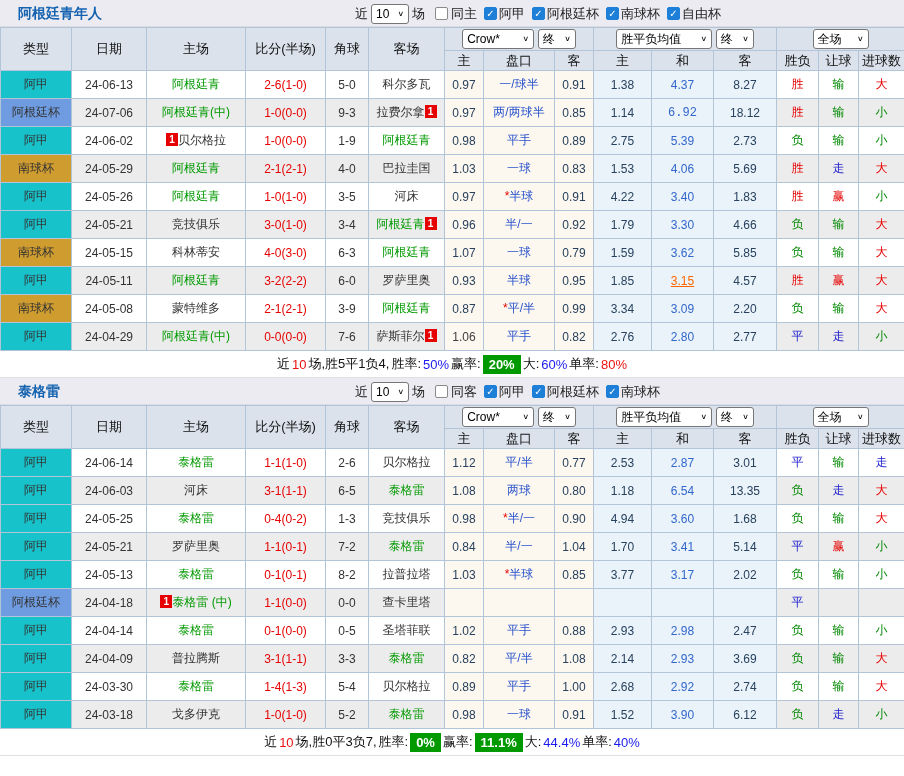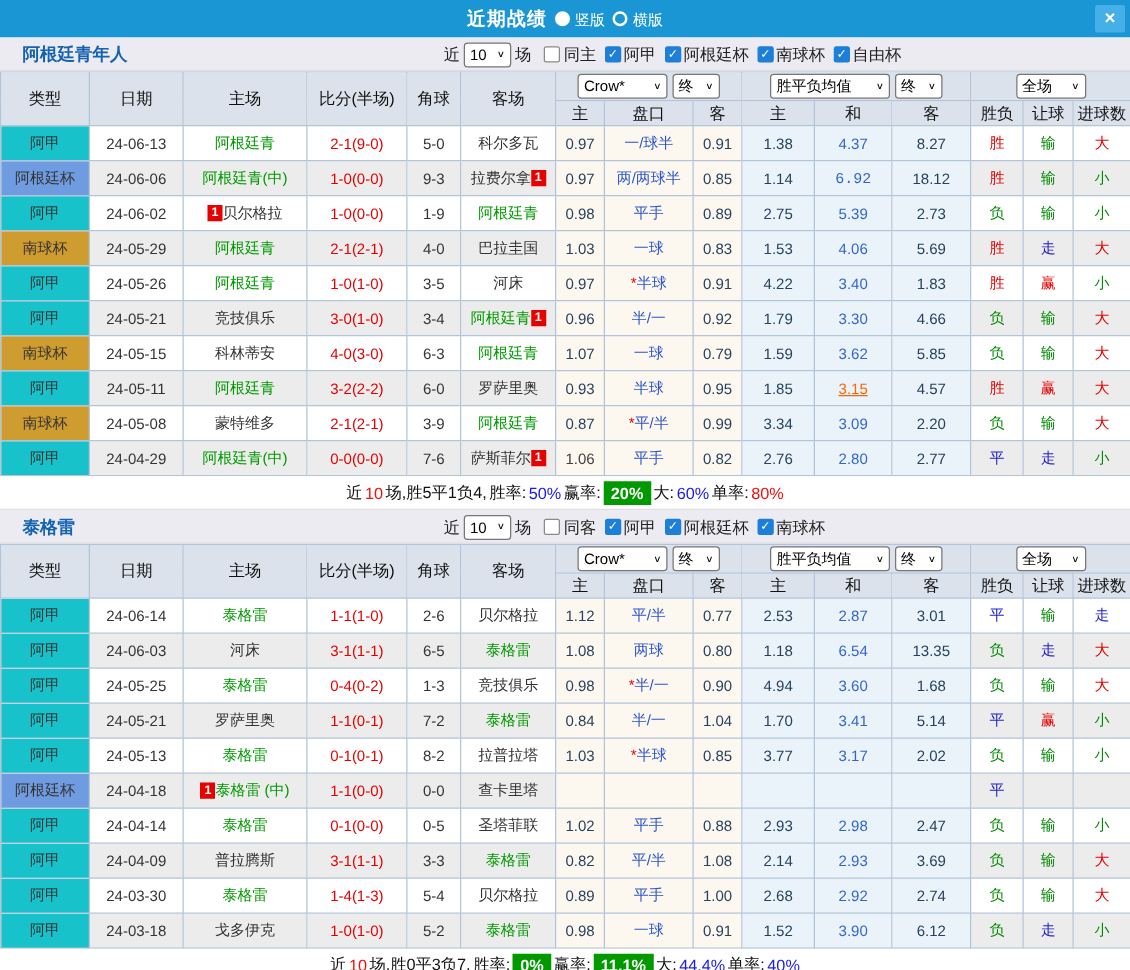--- a/index.html
+++ b/index.html
@@ -72,28 +72,20 @@
   height:27px; display:flex; align-items:center; justify-content:center;
   font-size:13px; color:#111; background:#fff; border-bottom:1px solid #e0e0e0; white-space:nowrap;
 }
 .summary span { margin:0 1px; }
 .badge-green { background:#009900; color:#fff; font-weight:bold; padding:2px 6px; }
 </style>
 </head>
 <body>
 
 <div id="app">
-  <div class="titlebar">
-    <div>
-      <span class="title">近期战绩</span>
-      <span class="radio sel"></span><span class="radio-label">竖版</span>
-      <span class="radio"></span><span class="radio-label">横版</span>
-    </div>
-    <div class="close-btn">×</div>
-  </div>
   <div id="sections">
       <div class="filter-row">
         <span class="team-name">阿根廷青年人</span>
         <span class="filters">
           <span class="gap">近</span>
           <span class="dd" style="min-width: 38px;">
             <span>10</span>
             <span class="arr">∨</span>
           </span>
           <span class="gap">场</span>
@@ -164,36 +156,36 @@
             <th>胜负</th>
             <th>让球</th>
             <th>进球数</th>
           </tr>
         </thead>
         <tbody>
           <tr class="data odd">
             <td class="lg" style="background: rgb(24, 194, 202);">阿甲</td>
             <td>24-06-13</td>
             <td><span style="color: rgb(0, 153, 0);">阿根廷青</span></td>
-            <td style="color: rgb(230, 0, 0);">2-1(9-0)</td>
+            <td style="color: rgb(230, 0, 0);">2-6(1-0)</td>
             <td>5-0</td>
             <td><span>科尔多瓦</span></td>
             <td class="cwn" style="color: rgb(40, 65, 94);">0.97</td>
             <td class="cwn"><span style="color: rgb(42, 83, 204);">一/球半</span></td>
             <td class="cwn" style="color: rgb(40, 65, 94);">0.91</td>
             <td class="avg" style="color: rgb(40, 65, 94);">1.38</td>
             <td class="avg" style="color: rgb(51, 102, 204);">4.37</td>
             <td class="avg" style="color: rgb(40, 65, 94);">8.27</td>
             <td style="color: rgb(230, 0, 0);">胜</td>
             <td style="color: rgb(0, 136, 0);">输</td>
             <td style="color: rgb(230, 0, 0);">大</td>
           </tr>
           <tr class="data even">
             <td class="lg" style="background: rgb(111, 156, 224);">阿根廷杯</td>
-            <td>24-06-06</td>
+            <td>24-07-06</td>
             <td><span style="color: rgb(0, 153, 0);">阿根廷青(中)</span></td>
             <td style="color: rgb(230, 0, 0);">1-0(0-0)</td>
             <td>9-3</td>
             <td><span>拉费尔拿</span><span class="red1">1</span></td>
             <td class="cwn" style="color: rgb(40, 65, 94);">0.97</td>
             <td class="cwn"><span style="color: rgb(42, 83, 204);">两/两球半</span></td>
             <td class="cwn" style="color: rgb(40, 65, 94);">0.85</td>
             <td class="avg" style="color: rgb(40, 65, 94);">1.14</td>
             <td class="avg" style="color: rgb(51, 102, 204); font-family: Liberation Mono, monospace;">6.92</td>
             <td class="avg" style="color: rgb(40, 65, 94);">18.12</td>

